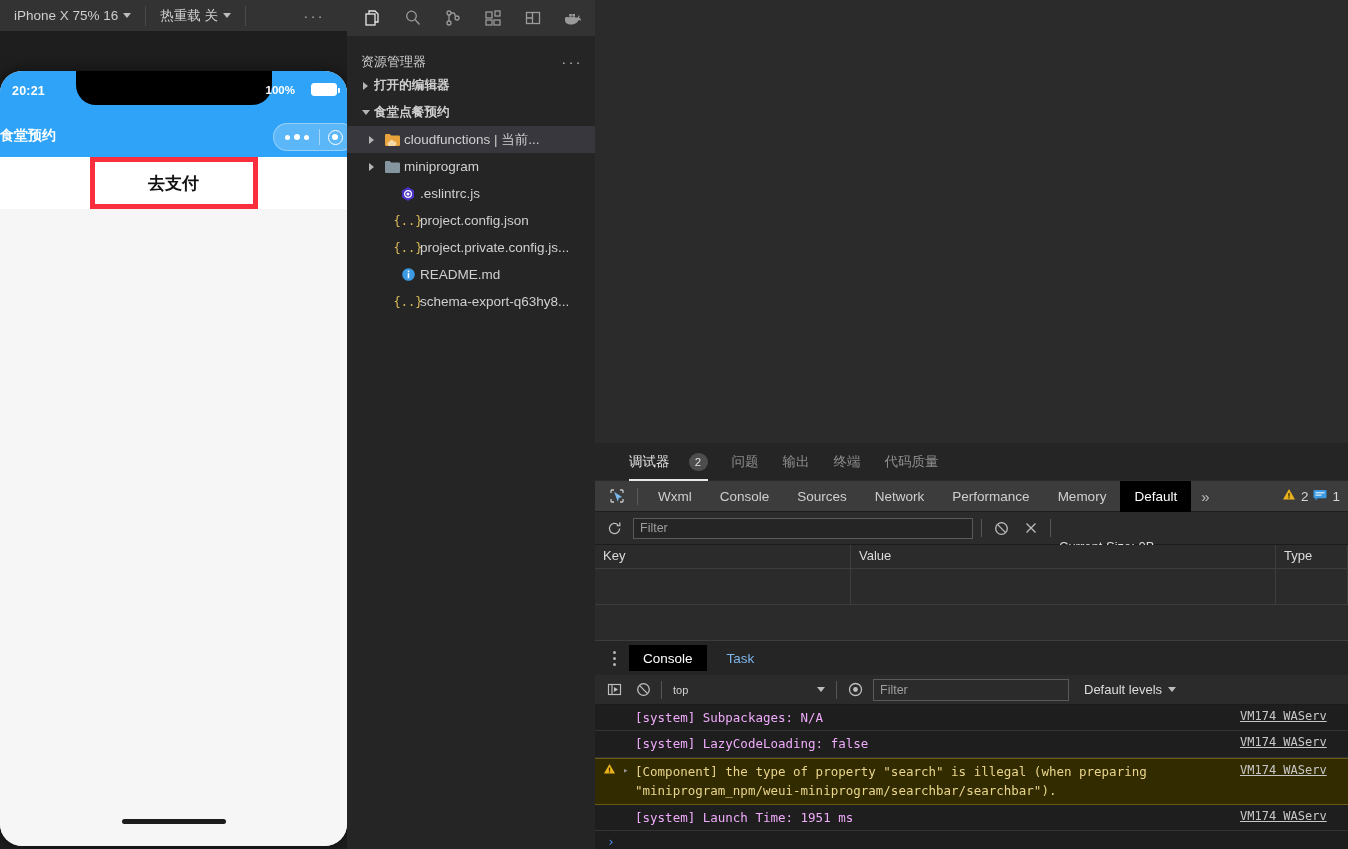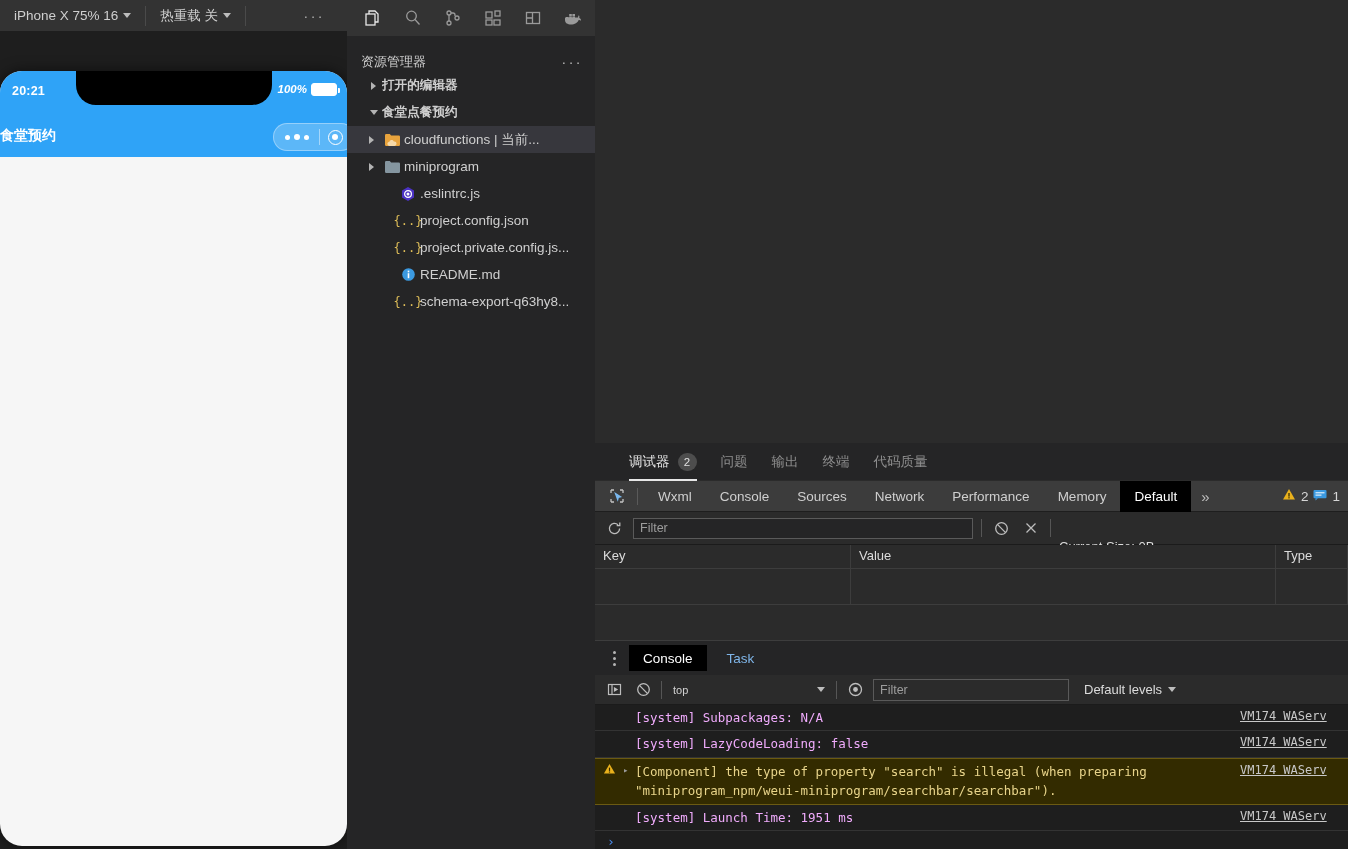--- a/index.html
+++ b/index.html
@@ -57,21 +57,21 @@
     position: absolute; left: 12px; top: 13px;
     font-size: 12.5px; font-weight: bold; letter-spacing: .2px;
   }
   .ph-notch {
     position: absolute; left: 50%; transform: translateX(-50%);
     top: -14px; width: 196px; height: 48px;
     background: #000; border-radius: 0 0 20px 20px;
   }
   .ph-batt-wrap {
     position: absolute; right: 10px; top: 12px;
-    display: flex; align-items: flex-start; gap: 4px; font-style: italic;
+    display: flex; align-items: flex-end; gap: 16px;
   }
   .ph-batt-pct { font-size: 11.5px; font-weight: bold; }
   .ph-batt {
     width: 26px; height: 13px; border: 1.5px solid #fff; border-radius: 3px;
     position: relative; background: #fff;
   }
   .ph-batt::after {
     content:""; position: absolute; right: -4px; top: 4px;
     width: 2px; height: 5px; background: #fff; border-radius: 0 1px 1px 0;
   }
@@ -128,21 +128,21 @@
   .exp-header {
     height: 36px; display: flex; align-items: center;
     padding: 16px 12px 0 14px; color: #cfcfcf; font-size: 13px;
   }
   .exp-header .dots { margin-left: auto; letter-spacing: 2.5px; color: #bbb; font-size: 14px; }
   .tree-row {
     height: 27px; display: flex; align-items: center;
     padding-right: 8px; color: #cfcfcf; font-size: 13.5px;
     white-space: nowrap; overflow: hidden;
   }
-  .tree-row.section { font-weight: bold; font-size: 12.6px; padding-left: 18px; }
+  .tree-row.section { font-weight: bold; font-size: 12.6px; padding-left: 10px; }
   .tree-row.selected { background: #37373d; }
   .tw {
     width: 17px; flex: 0 0 17px; display: flex; align-items: center; justify-content: center;
     color: #b0b0b0;
   }
   .tw.none { visibility: hidden; }
   .arrow-r { width:0;height:0; border-top:4px solid transparent; border-bottom:4px solid transparent; border-left:5.5px solid #b4b4b4; }
   .arrow-d { width:0;height:0; border-left:4px solid transparent; border-right:4px solid transparent; border-top:5.5px solid #b4b4b4; }
   .f-icon { width: 24px; flex: 0 0 24px; display: flex; align-items:center; justify-content:center; }
   .label { overflow: hidden; text-overflow: ellipsis; }
@@ -151,21 +151,21 @@
   .main { flex: 1; min-width: 0; background: #2b2b2b; display: flex; flex-direction: column; position: relative; }
   .editor-empty { height: 443px; background: #2b2b2b; }
 
   
   .panel { flex: 1; display: flex; flex-direction: column; background: #252526; min-height: 0; }
   .panel-tabs {
     height: 38px; background: #252526; display: flex; align-items: center;
     padding-left: 22px; gap: 0px; border-bottom: 1px solid #2b2b2b;
   }
   .p-tab {
-    height: 38px; display: flex; align-items: center; gap: 8px;
+    height: 38px; display: flex; align-items: center; gap: 19px;
     padding: 0 12px; color: #8e8e8e; font-size: 13.5px; position: relative;
   }
   .p-tab.active { color: #e7e7e7; }
   .p-tab.active::after {
     content:""; position: absolute; left: 12px; right: 12px; bottom: 0; height: 1.5px; background: #e7e7e7;
   }
   .badge-pill {
     background: #4d4d4d; color: #e0e0e0; border-radius: 9px;
     min-width: 19px; height: 18px; padding: 0 6px;
     display: inline-flex; align-items: center; justify-content: center; font-size: 11.5px;
@@ -285,20 +285,27 @@
             <span class="cap-dots">
               <i></i>
               <i class="big"></i>
               <i></i>
             </span>
             <span class="cap-div"></span>
             <span class="cap-target"></span>
           </div>
         </div>
 
+        <div class="phone-body">
+          <div class="pay-area">
+            <span class="pay-text">去支付</span>
+          </div>
+          <div class="hl-box"></div>
+          <div class="home-ind"></div>
+        </div>
 
       </div>
     </div>
   </div>
 
   <div class="side">
     <div class="activity-bar">
       <div class="act-icon active">
         <svg width="20" height="20" viewBox="0 0 20 20" fill="none" stroke="currentColor" stroke-width="1.3">
           <rect x="3" y="6" width="9" height="11"></rect>

